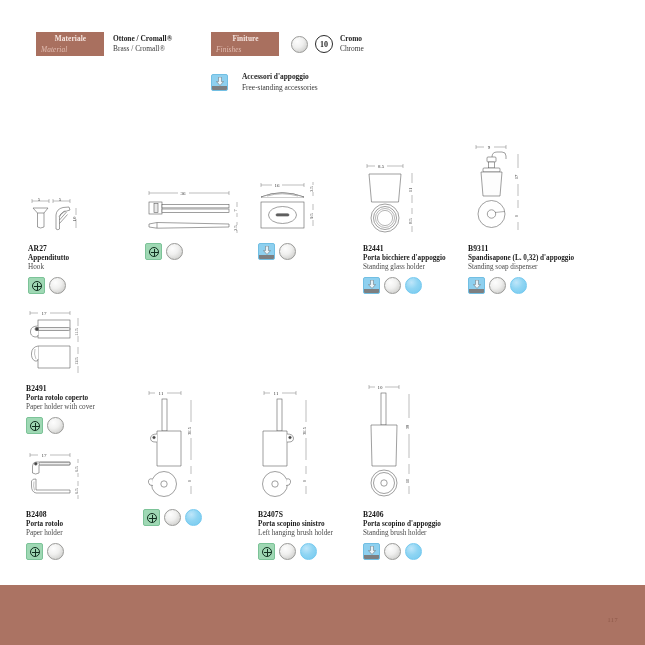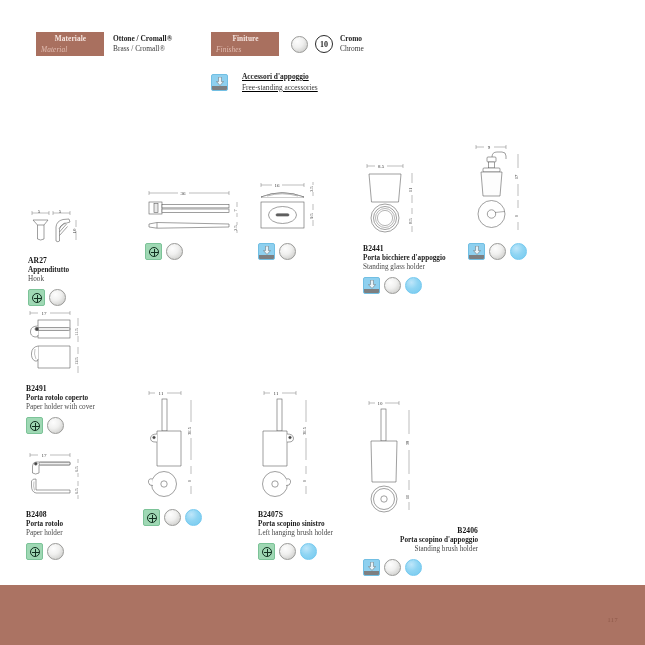--- a/index.html
+++ b/index.html
@@ -126,36 +126,36 @@
         <span class="it">Cromo</span>
         <span class="en">Chrome</span>
       </div>
     </div>
 
   </div>
 
   <div class="legend-row2">
 
 
-    <div class="lg-block" style="left:175px; top:0px;text-decoration:underline;">
+    <div class="lg-block" style="left:175px; top:0px;">
       <div class="mnt free lg-ic">
         <span class="base"></span>
         <svg class="arrow" viewBox="0 0 10 11">
             <polygon points="3.2,0 6.8,0 6.8,5.6 9.4,5.6 5,10.4 0.6,5.6 3.2,5.6" fill="#eaf5fb" stroke="#5d5f61" stroke-width="0.6"></polygon>
           </svg>
       </div>
       <div class="lg-text" style="margin-left:7px;">
         <span class="it">Accessori d'appoggio</span>
         <span class="en">Free-standing accessories</span>
       </div>
     </div>
   </div>
 </div>
 
-<div class="prod" style="left:28px; top:208px; width:110px;">
+<div class="prod" style="left:28px; top:196px; width:110px;">
   <div class="draw">
     <svg width="92" height="42" viewBox="0 0 92 42">
       <g stroke="#6d6d6d" stroke-width="0.45" fill="none">
         <line x1="4" y1="5" x2="21" y2="5"></line>
           <line x1="25" y1="5" x2="42" y2="5"></line>
         <line x1="4" y1="3" x2="4" y2="7"></line>
           <line x1="21" y1="3" x2="21" y2="7"></line>
         <line x1="25" y1="3" x2="25" y2="7"></line>
           <line x1="42" y1="3" x2="42" y2="7"></line>
         <line x1="48" y1="12" x2="48" y2="19"></line>
@@ -325,20 +325,25 @@
         <rect x="19" y="17" width="9" height="5" rx="1"></rect>
         <rect x="20.5" y="22" width="6" height="6"></rect>
         <rect x="15" y="28" width="17" height="4" rx="1"></rect>
         <path d="M13 32 L34 32 L32 56 L15 56 Z" fill="#fdfdfd"></path>
         <circle cx="23.5" cy="74" r="13.5"></circle>
         <circle cx="23.5" cy="74" r="4.2"></circle>
         <path d="M27 72.5 L36.5 71.5" stroke-width="0.5"></path>
       </g>
     </svg>
   </div>
+  <div style="margin-top:6px;">
+    <div class="pcode">B9311</div>
+    <div class="pit">Spandisapone (L. 0,32) d'appoggio</div>
+    <div class="pen">Standing soap dispenser</div>
+  </div>
   <div class="picons">
     <div class="mnt free">
         <span class="base"></span>
         <svg class="arrow" viewBox="0 0 10 11">
           <polygon points="3.2,0 6.8,0 6.8,5.6 9.4,5.6 5,10.4 0.6,5.6 3.2,5.6" fill="#eaf5fb" stroke="#5d5f61" stroke-width="0.6"></polygon>
         </svg>
       </div>
     <div class="sw"></div>
     <div class="sw glass"></div>
   </div>
@@ -500,21 +505,21 @@
     <div class="mnt screw">
         <span class="ring"></span>
         <span class="hbar"></span>
         <span class="vbar"></span>
       </div>
     <div class="sw"></div>
     <div class="sw glass"></div>
   </div>
 </div>
 
-<div class="prod" style="left:363px; top:396px; width:115px;text-align:right;">
+<div class="prod" style="left:363px; top:380px; width:115px;">
   <div class="draw">
     <svg width="86" height="124" viewBox="0 0 86 124">
       <g stroke="#6d6d6d" stroke-width="0.45" fill="none">
         <line x1="6" y1="7" x2="12" y2="7"></line>
           <line x1="22" y1="7" x2="36" y2="7"></line>
         <line x1="6" y1="5" x2="6" y2="9"></line>
           <line x1="36" y1="5" x2="36" y2="9"></line>
         <line x1="46" y1="14" x2="46" y2="38"></line>
           <line x1="46" y1="54" x2="46" y2="78"></line>
         <line x1="46" y1="84" x2="46" y2="94"></line>

